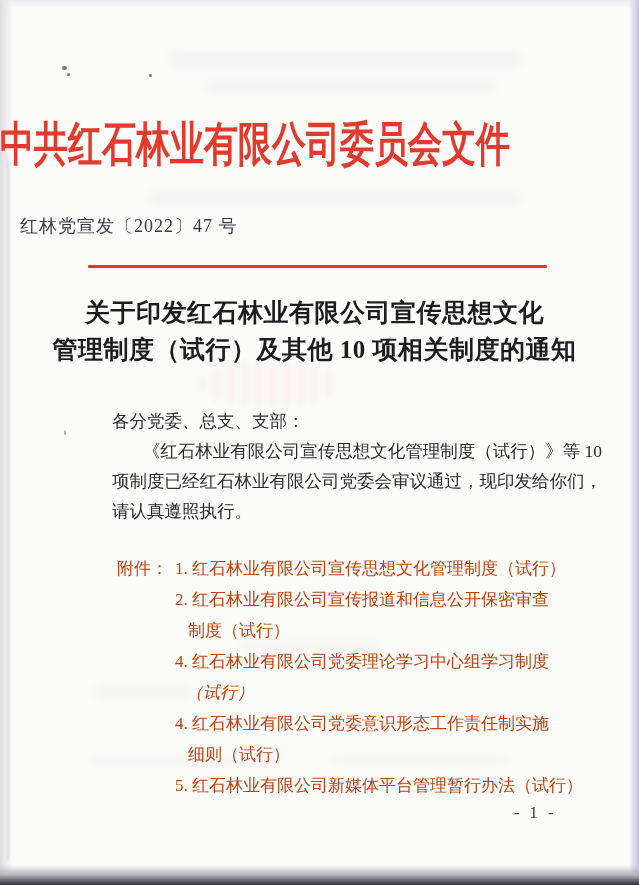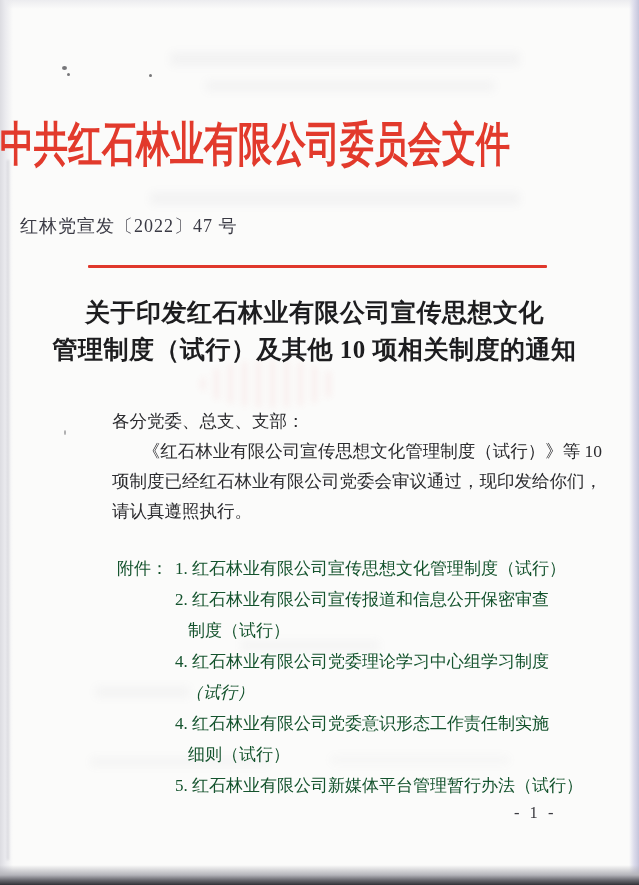--- a/index.html
+++ b/index.html
@@ -97,21 +97,21 @@
   .body-text {
     position: absolute; top: 406px; left: 88px; width: 500px;
     font-size: 17.5px; line-height: 30px; color: #2b2b2e;
     white-space: nowrap;
     margin-left: 24px;
   }
   .body-text .indent { text-indent: 1.75em; }
 
   .attachments {
     position: absolute; top: 553px; left: 117px; width: 470px;
-    font-size: 17px; line-height: 31px; color: #14532d;
+    font-size: 17px; line-height: 31px; color: #c2410c;
     white-space: nowrap;
   }
   .att-label { display: inline-block; width: 58px; }
   .att-num   { padding-left: 58px; }
   .att-cont  { padding-left: 71px; }
   .att-paren { padding-left: 69px; font-style: italic; }
 
   .page-number {
     position: absolute; top: 803px; left: 514px;
     font-size: 16.5px; letter-spacing: 3px; color: #3a3a40;

